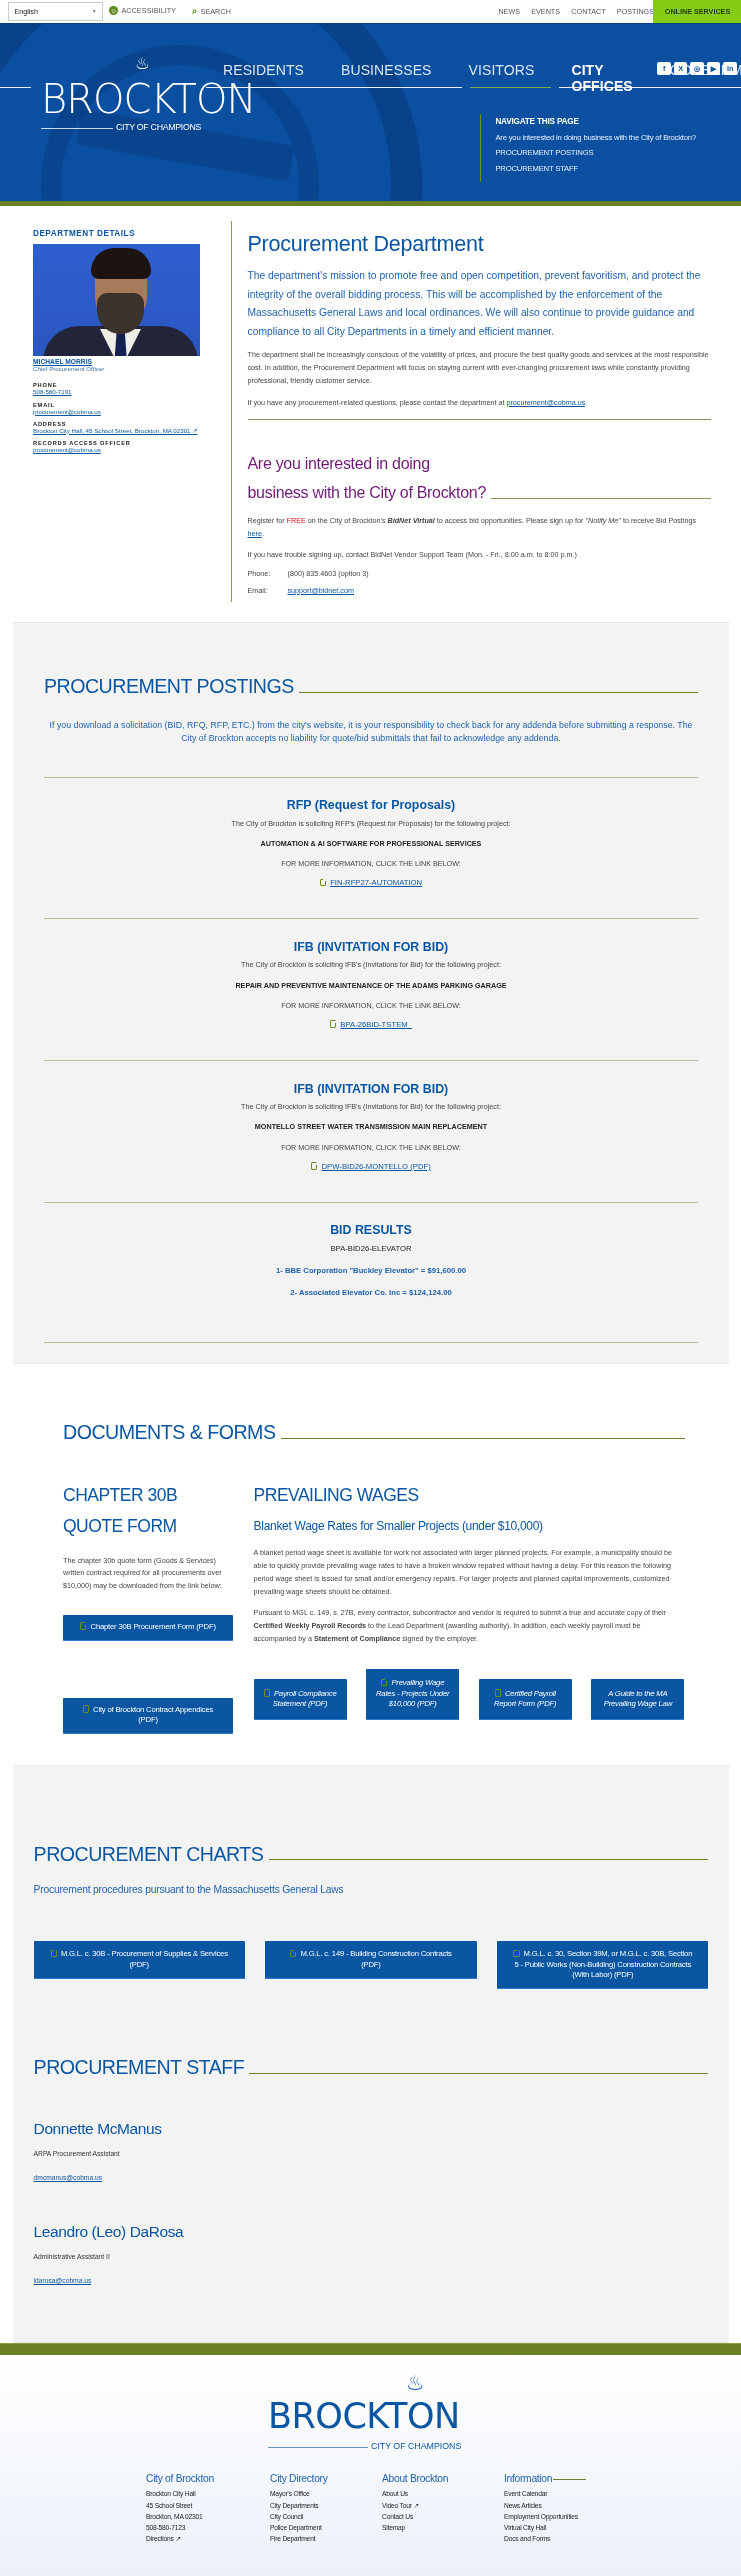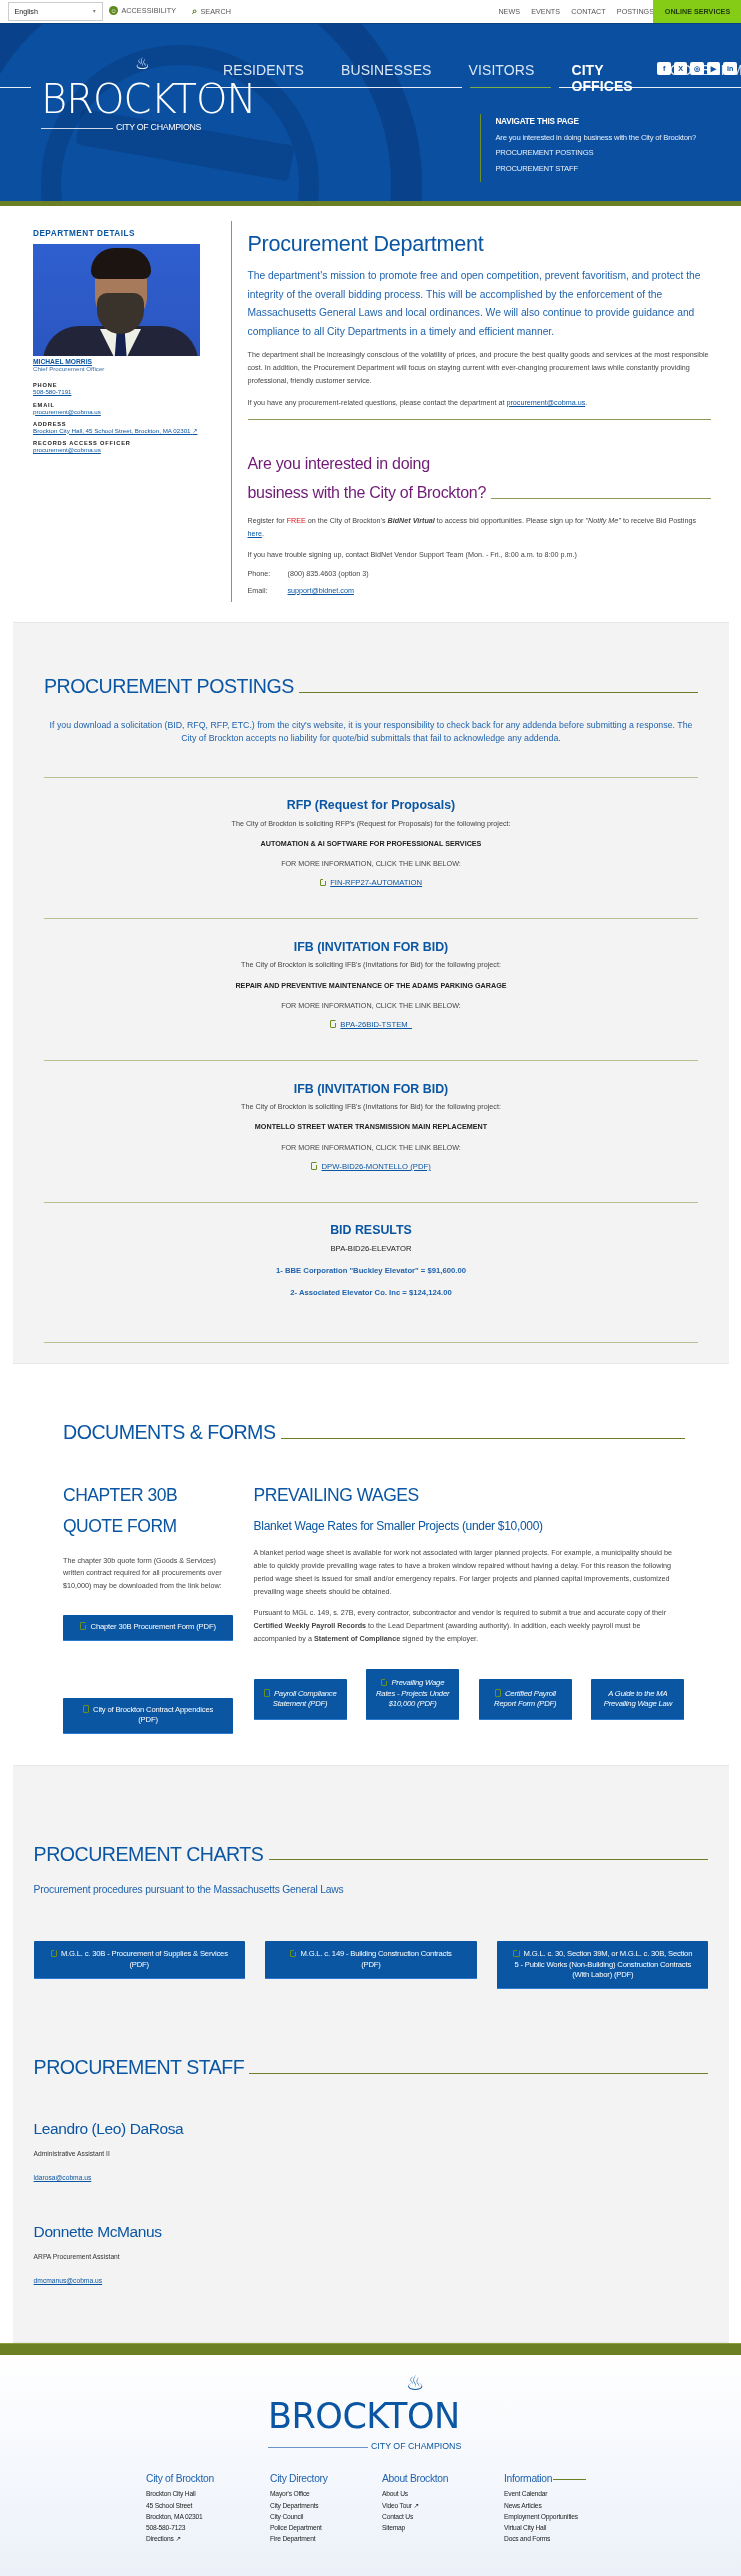--- a/index.html
+++ b/index.html
@@ -349,28 +349,28 @@
       <div class="btn"><span class="pdf-icon"></span><span>M.G.L. c. 30, Section 39M, or M.G.L. c. 30B, Section 5 - Public Works (Non-Building) Construction Contracts (With Labor) (PDF)</span></div>
     </div>
   </div>
 
   <div class="staff">
     <h2 class="section-title">
       <span>PROCUREMENT STAFF</span>
       <span class="rule"></span>
     </h2>
     <div class="staff-card">
+      <h3>Donnette McManus</h3>
+      <div class="role">ARPA Procurement Assistant</div>
+      <a>dmcmanus@cobma.us</a>
+    </div>
+    <div class="staff-card">
       <h3>Leandro (Leo) DaRosa</h3>
       <div class="role">Administrative Assistant II</div>
       <a>ldarosa@cobma.us</a>
-    </div>
-    <div class="staff-card">
-      <h3>Donnette McManus</h3>
-      <div class="role">ARPA Procurement Assistant</div>
-      <a>dmcmanus@cobma.us</a>
     </div>
   </div>
 </section>
 
 <div class="footer-band"></div>
 <footer class="footer">
   <div class="flogo">
     <span class="torch">♨</span>
     <span class="word">BROCKTON</span>
     <span class="sub-line"></span>

